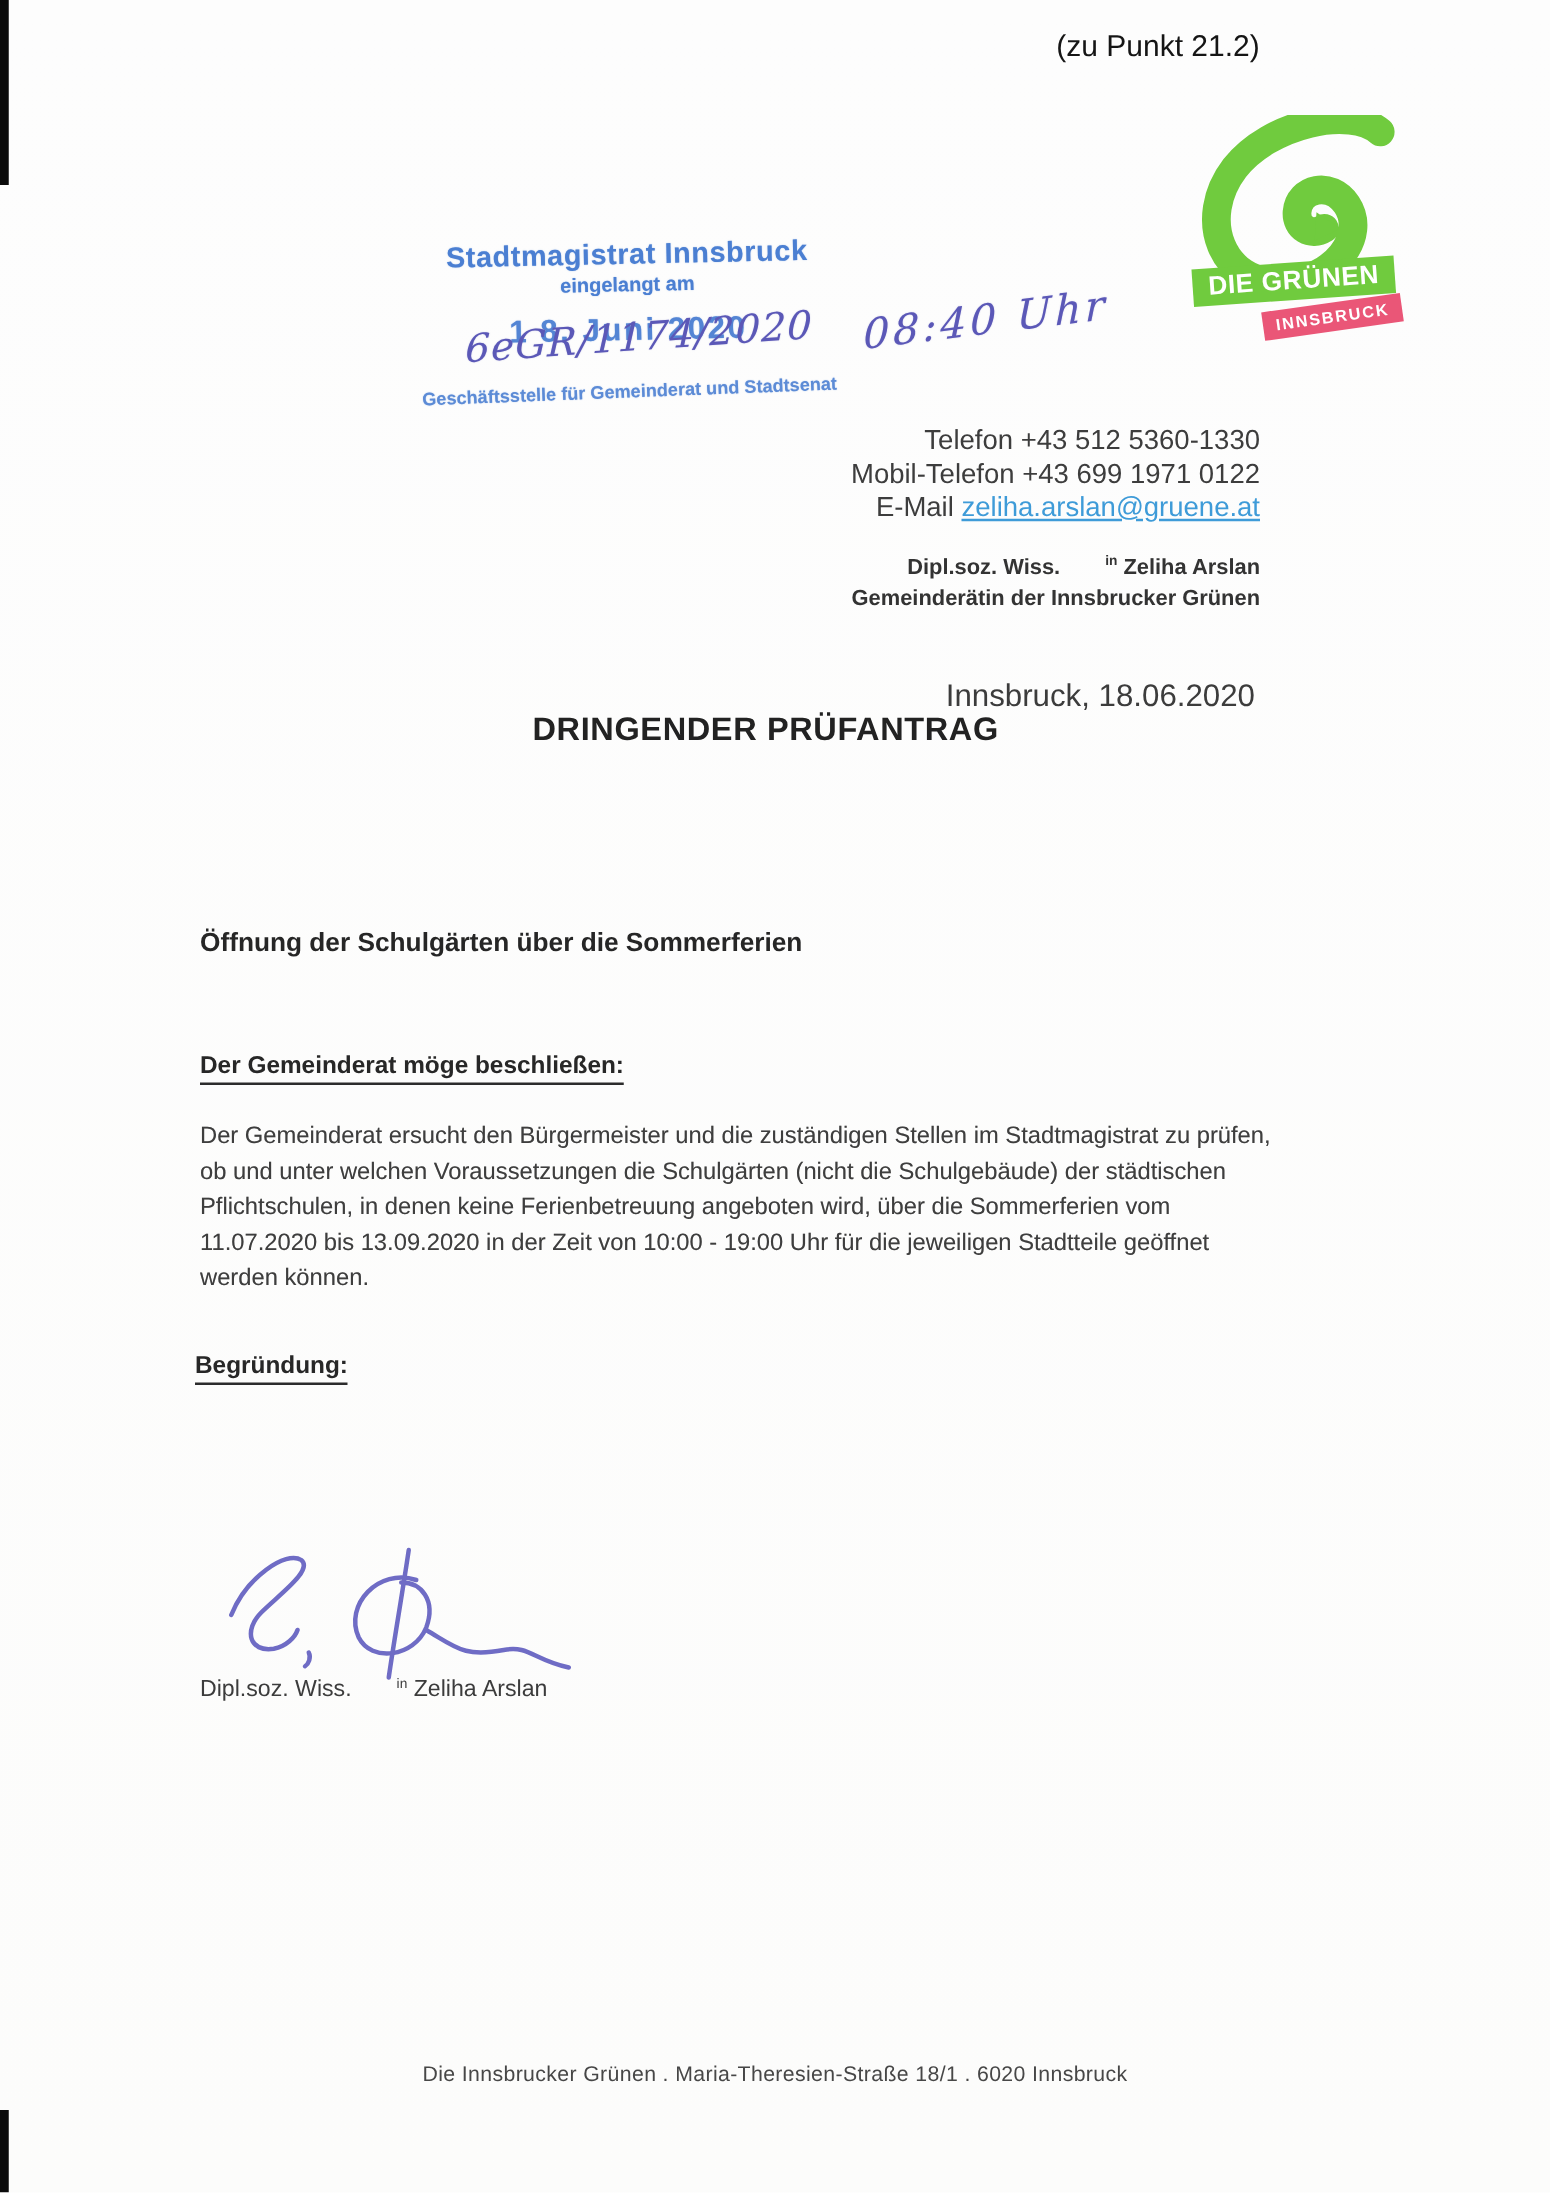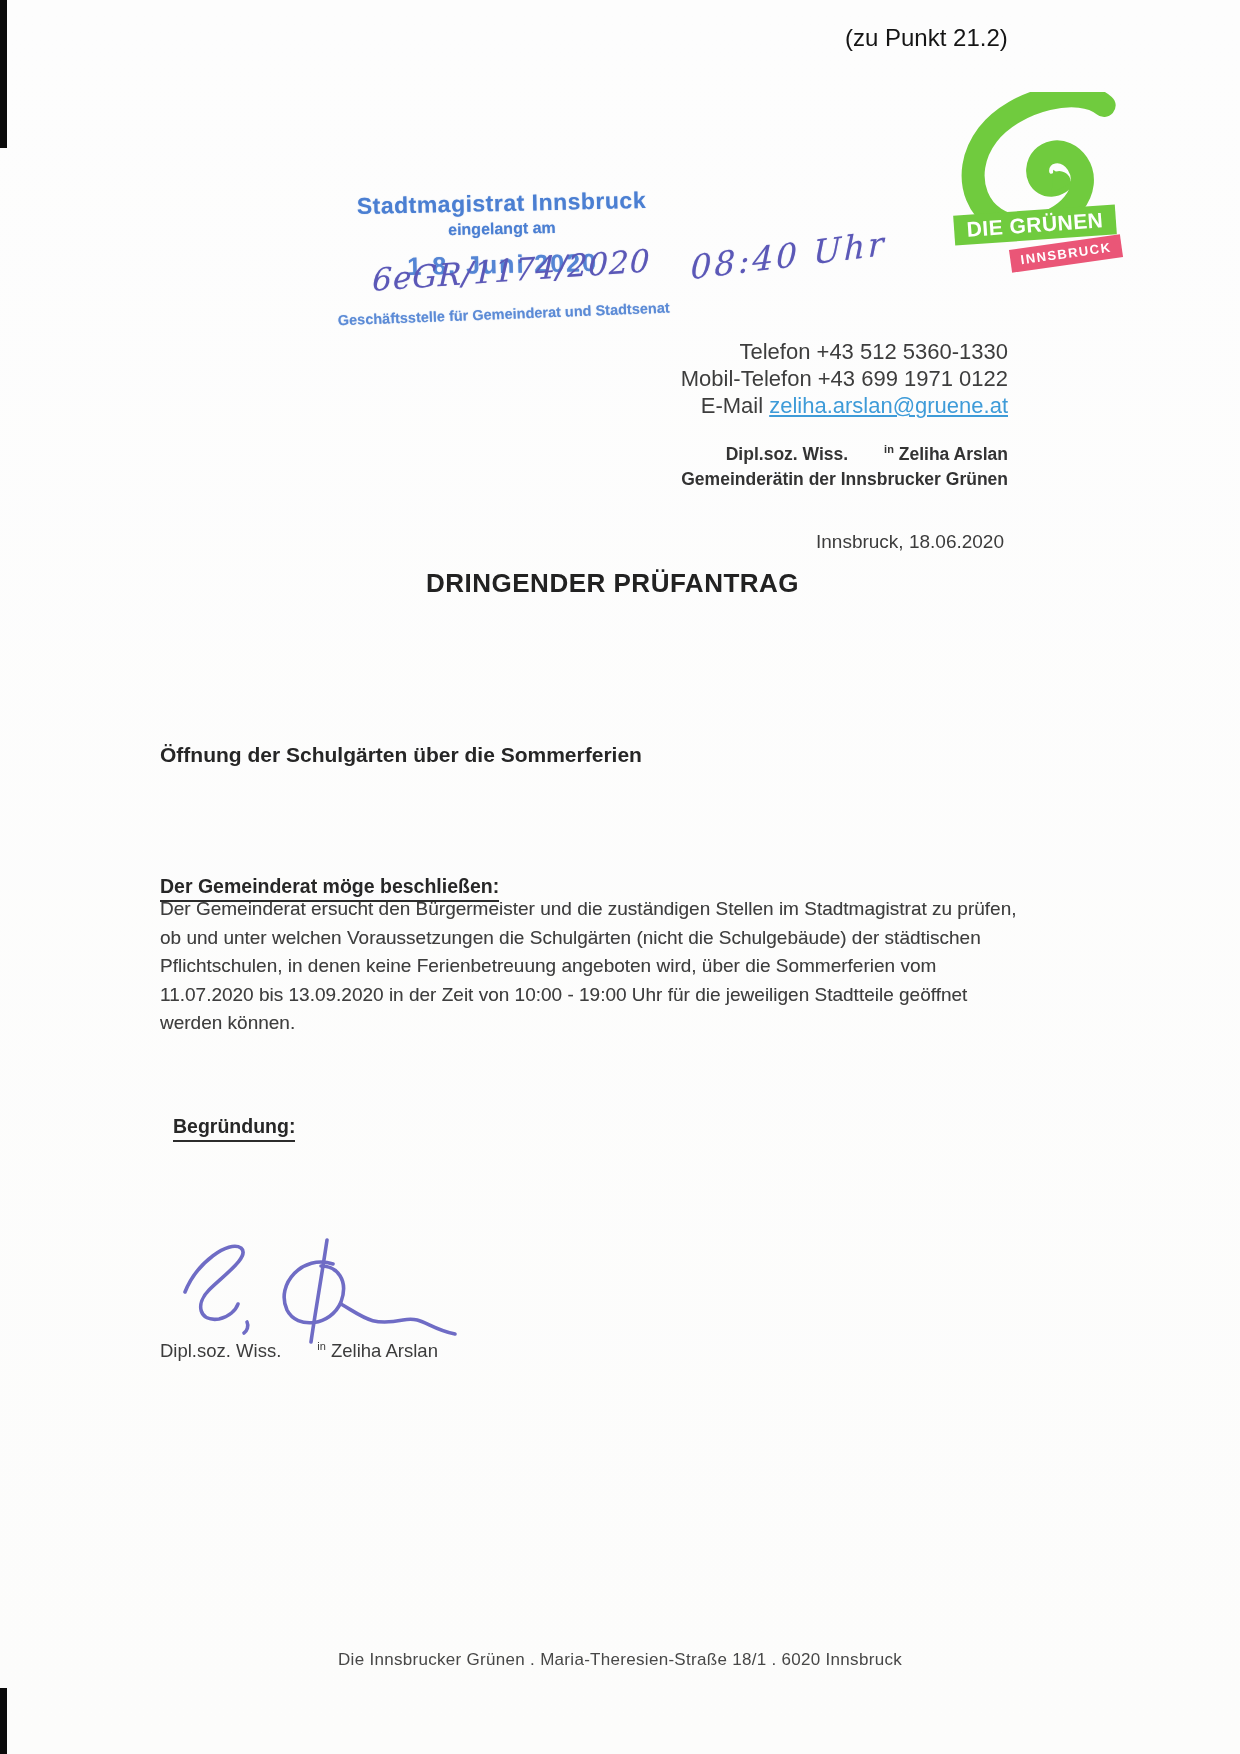--- a/index.html
+++ b/index.html
@@ -41,29 +41,29 @@
   .banner{position:absolute;color:#fff;font-weight:700;text-align:center;white-space:nowrap;}
   .banner.top{left:6px;top:118px;width:162px;height:30px;line-height:30px;font-size:21px;letter-spacing:.5px;transform:rotate(-4deg);}
   .banner.bottom{left:62px;top:150px;width:112px;height:23px;line-height:23px;font-size:13px;letter-spacing:1.5px;transform:rotate(-8deg);}
 
   
   .contact{position:absolute;right:232px;top:338px;text-align:right;font-size:22px;line-height:27px;color:#3d3d3d;}
   .contact a{}
   .sender{position:absolute;right:232px;top:437px;text-align:right;font-size:17.5px;line-height:25px;font-weight:700;color:#333;}
   sup{font-size:11px;padding-left:36px;}
 
-  .place-date{position:absolute;right:236px;top:531px;font-size:19px;color:#3c3c3c;}
+  .place-date{position:absolute;right:236px;top:543px;font-size:25px;color:#3c3c3c;}
 
   .doc-title{position:absolute;left:426px;top:568px;font-size:26px;font-weight:700;letter-spacing:.5px;color:#222;}
   .subject{position:absolute;left:160px;top:743px;font-size:21px;font-weight:700;color:#262626;}
 
-  .sec-heading{position:absolute;font-size:19.5px;font-weight:700;color:#272727;margin-top:34px;}
+  .sec-heading{position:absolute;font-size:19.5px;font-weight:700;color:#272727;}
   .sec-heading span{display:inline-block;border-bottom:2px solid #2c2c2c;padding-bottom:2px;}
   .h-motion{left:160px;top:841px;}
-  .h-reason{left:173px;top:1081px;}
+  .h-reason{left:156px;top:1081px;}
 
   .para{position:absolute;left:160px;width:868px;font-size:19px;line-height:28.5px;color:#3e3e3e;text-shadow:0 0 .5px rgba(60,60,60,.35);}
   .p-motion{top:895px;}
   .p-reason{top:1136px;}
 
   .signature{position:absolute;left:165px;top:1232px;width:300px;height:120px;}
   .sig-name{position:absolute;left:160px;top:1340px;font-size:18.5px;color:#3c3c3c;}
 
   .footer{position:absolute;left:0;top:1650px;width:100%;text-align:center;font-size:17px;letter-spacing:.3px;color:#474747;}
 </style>

